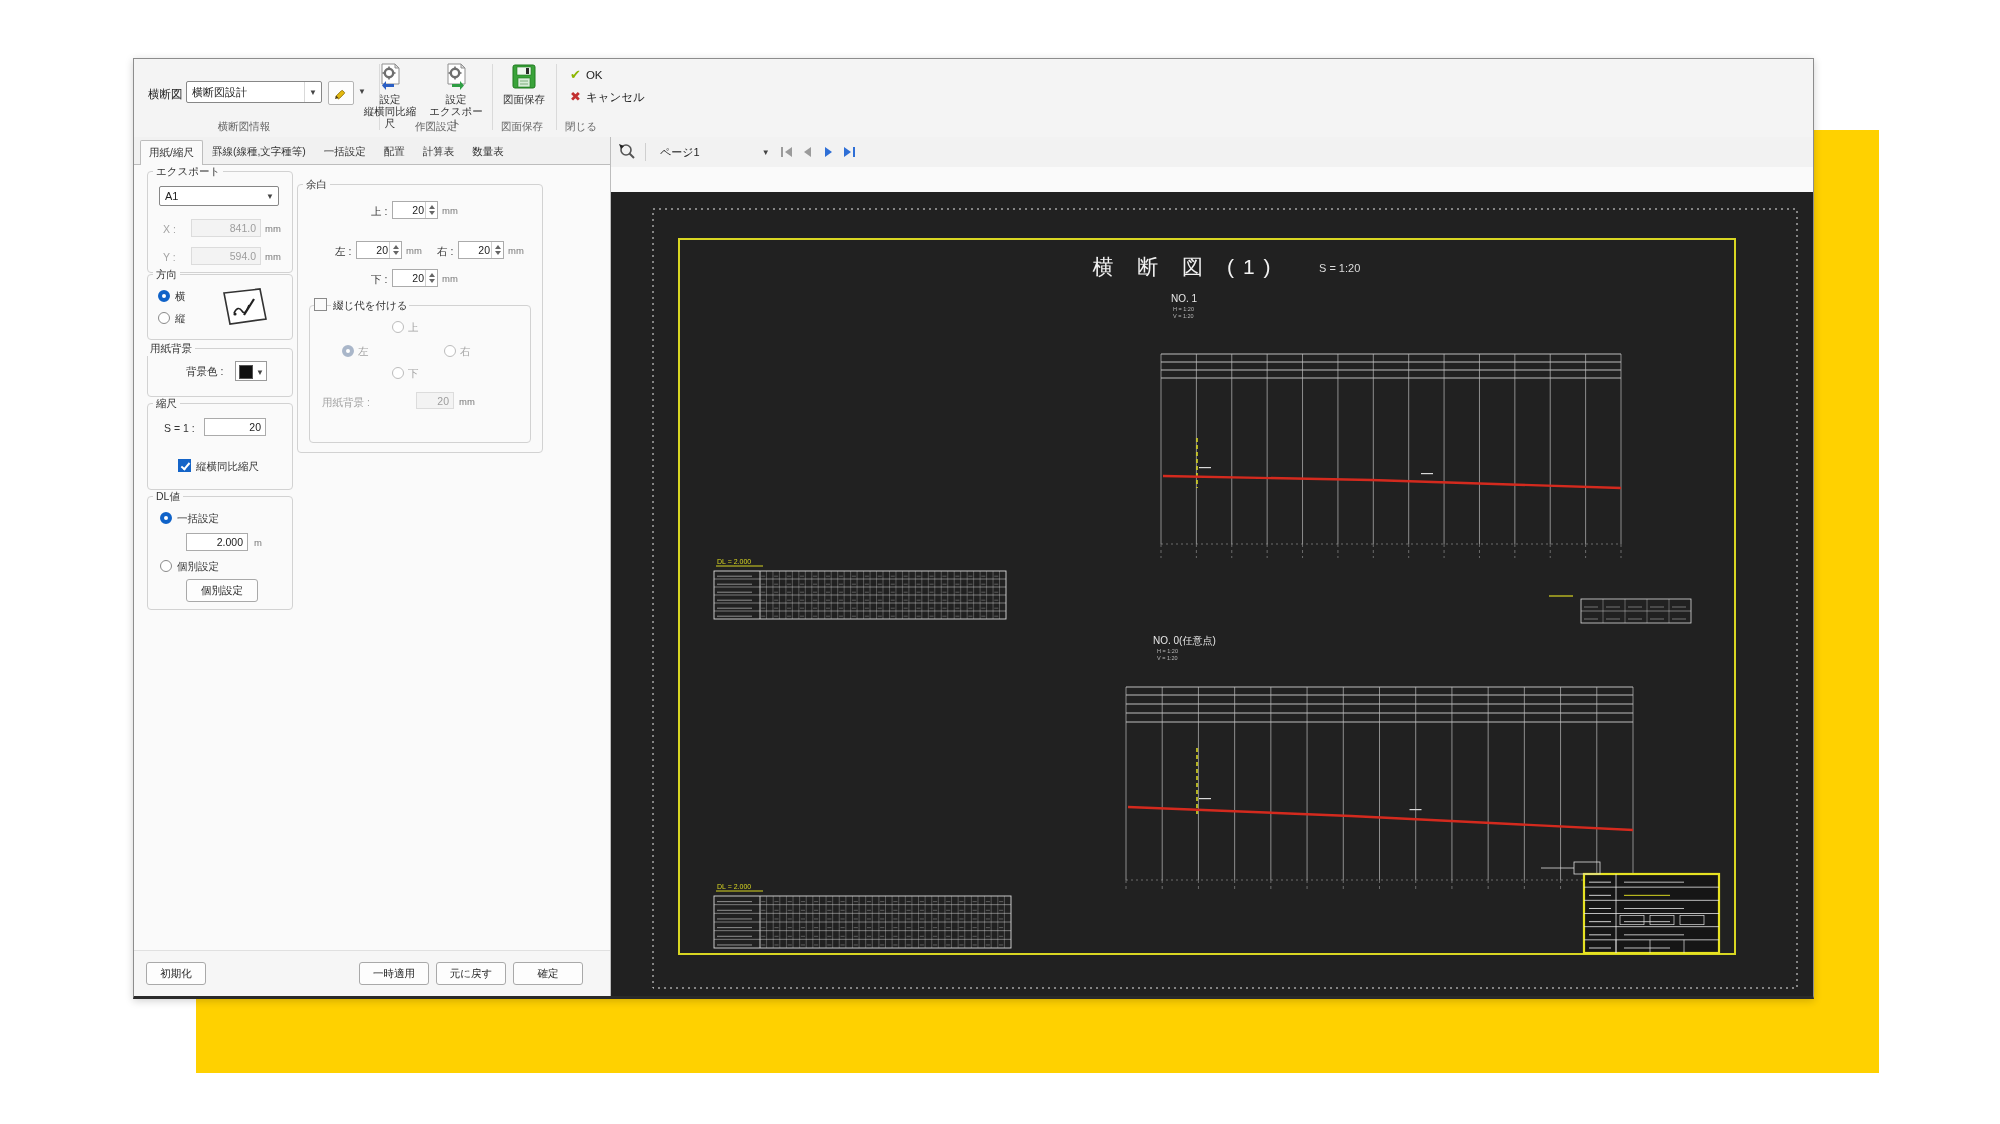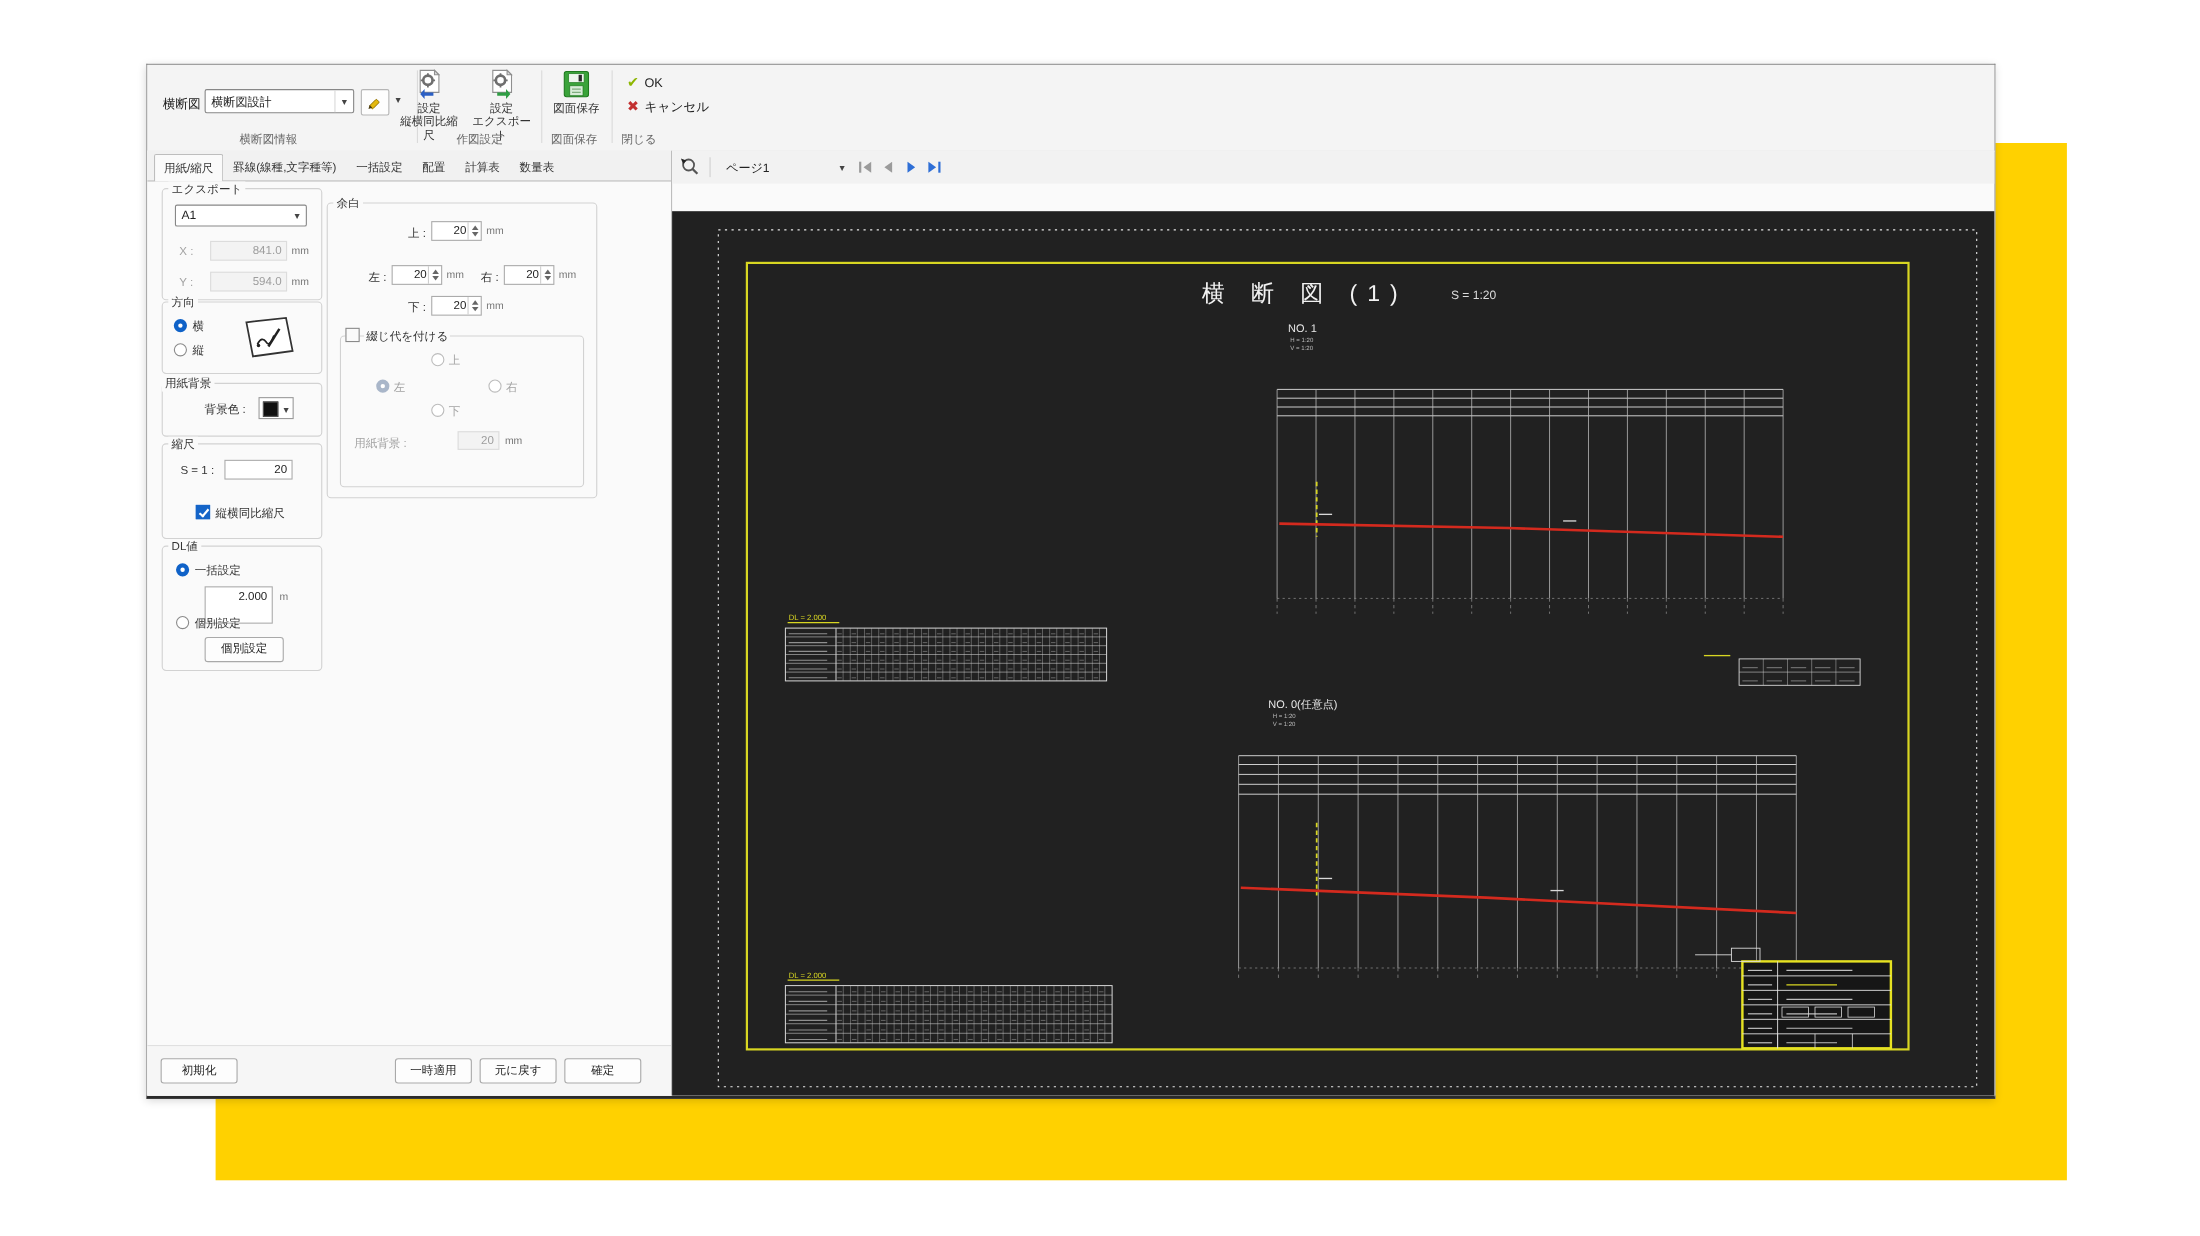--- a/index.html
+++ b/index.html
@@ -212,21 +212,21 @@
         <div class="glabel" style="left:19px;top:232px;">縮尺</div>
         <div class="slabel" style="left:30px;top:257px;">S = 1 :</div>
         <div class="field" style="left:70px;top:253px;width:62px;height:18px;">20</div>
         <div class="chk on" style="left:44px;top:294px;"></div>
         <div class="slabel" style="left:62px;top:295px;">縦横同比縮尺</div>
 
         <div class="gbox" style="left:13px;top:331px;width:144px;height:112px;"></div>
         <div class="glabel" style="left:19px;top:325px;">DL値</div>
         <div class="radio on" style="left:26px;top:347px;"></div>
         <div class="slabel" style="left:43px;top:347px;">一括設定</div>
-        <div class="field" style="left:52px;top:368px;width:62px;height:34px;">2.000</div>
+        <div class="field" style="left:52px;top:368px;width:62px;height:18px;">2.000</div>
         <div class="unit" style="left:120px;top:372px;">m</div>
         <div class="radio" style="left:26px;top:395px;"></div>
         <div class="slabel" style="left:43px;top:395px;">個別設定</div>
         <div class="btn" style="left:52px;top:414px;width:72px;">個別設定</div>
 
         <div class="gbox" style="left:163px;top:19px;width:244px;height:267px;"></div>
         <div class="glabel" style="left:169px;top:13px;">余白</div>
 
         <div class="slabel" style="left:237px;top:40px;">上 :</div>
         <div class="spin" style="left:258px;top:36px;width:46px;height:18px;">
@@ -278,21 +278,21 @@
         <div class="radio dis" style="left:310px;top:180px;"></div>
         <div class="slabel dis" style="left:326px;top:180px;">右</div>
         <div class="radio dis" style="left:258px;top:202px;"></div>
         <div class="slabel dis" style="left:274px;top:202px;">下</div>
         <div class="slabel dis" style="left:188px;top:231px;">用紙背景 :</div>
         <div class="field dis" style="left:282px;top:227px;width:38px;height:17px;">20</div>
         <div class="unit" style="left:325px;top:231px;">mm</div>
       </div>
 
       <div class="pfooter">
-        <div class="btn" style="left:12px;top:11px;width:70px;">初期化</div>
+        <div class="btn" style="left:12px;top:11px;width:60px;">初期化</div>
         <div class="btn" style="left:225px;top:11px;width:70px;">一時適用</div>
         <div class="btn" style="left:302px;top:11px;width:70px;">元に戻す</div>
         <div class="btn" style="left:379px;top:11px;width:70px;">確定</div>
       </div>
     </div>
 
     <div class="canvas-area">
       <div class="cv-toolbar">
         <svg width="22" height="20" viewBox="0 0 22 20" style="margin-left:6px;">
           <circle cx="9" cy="8" r="5" fill="none" stroke="#555" stroke-width="1.6"></circle>

